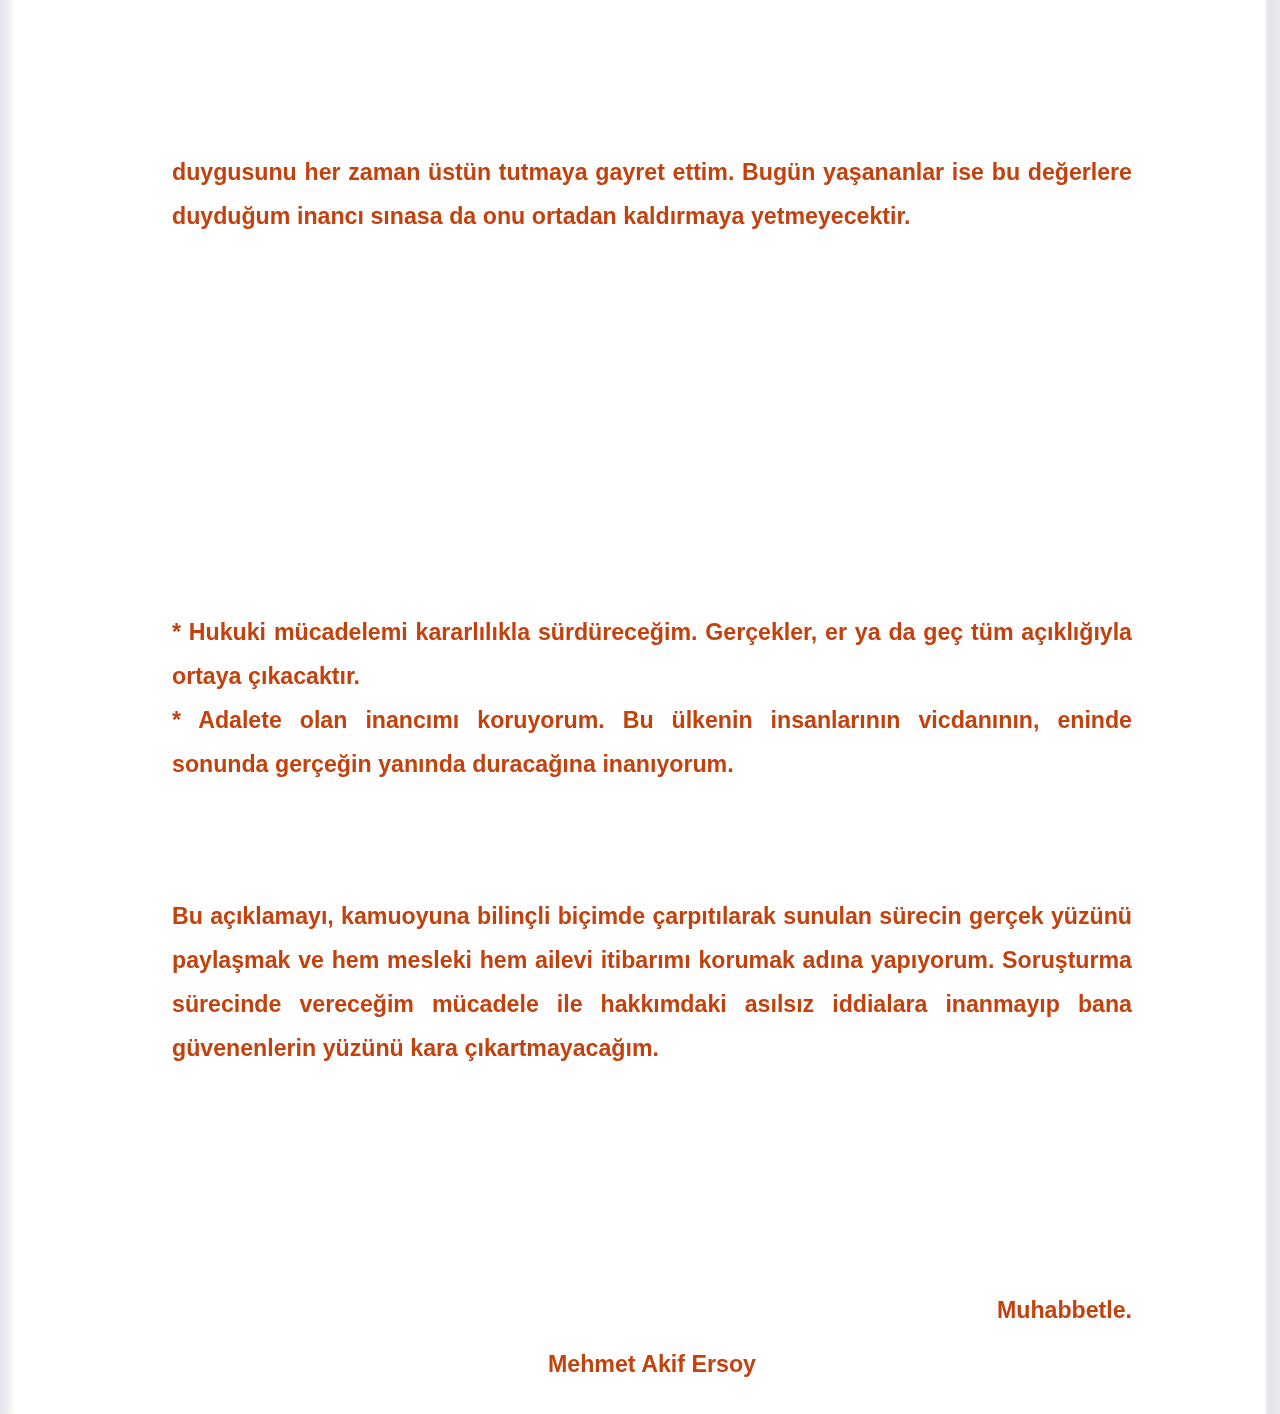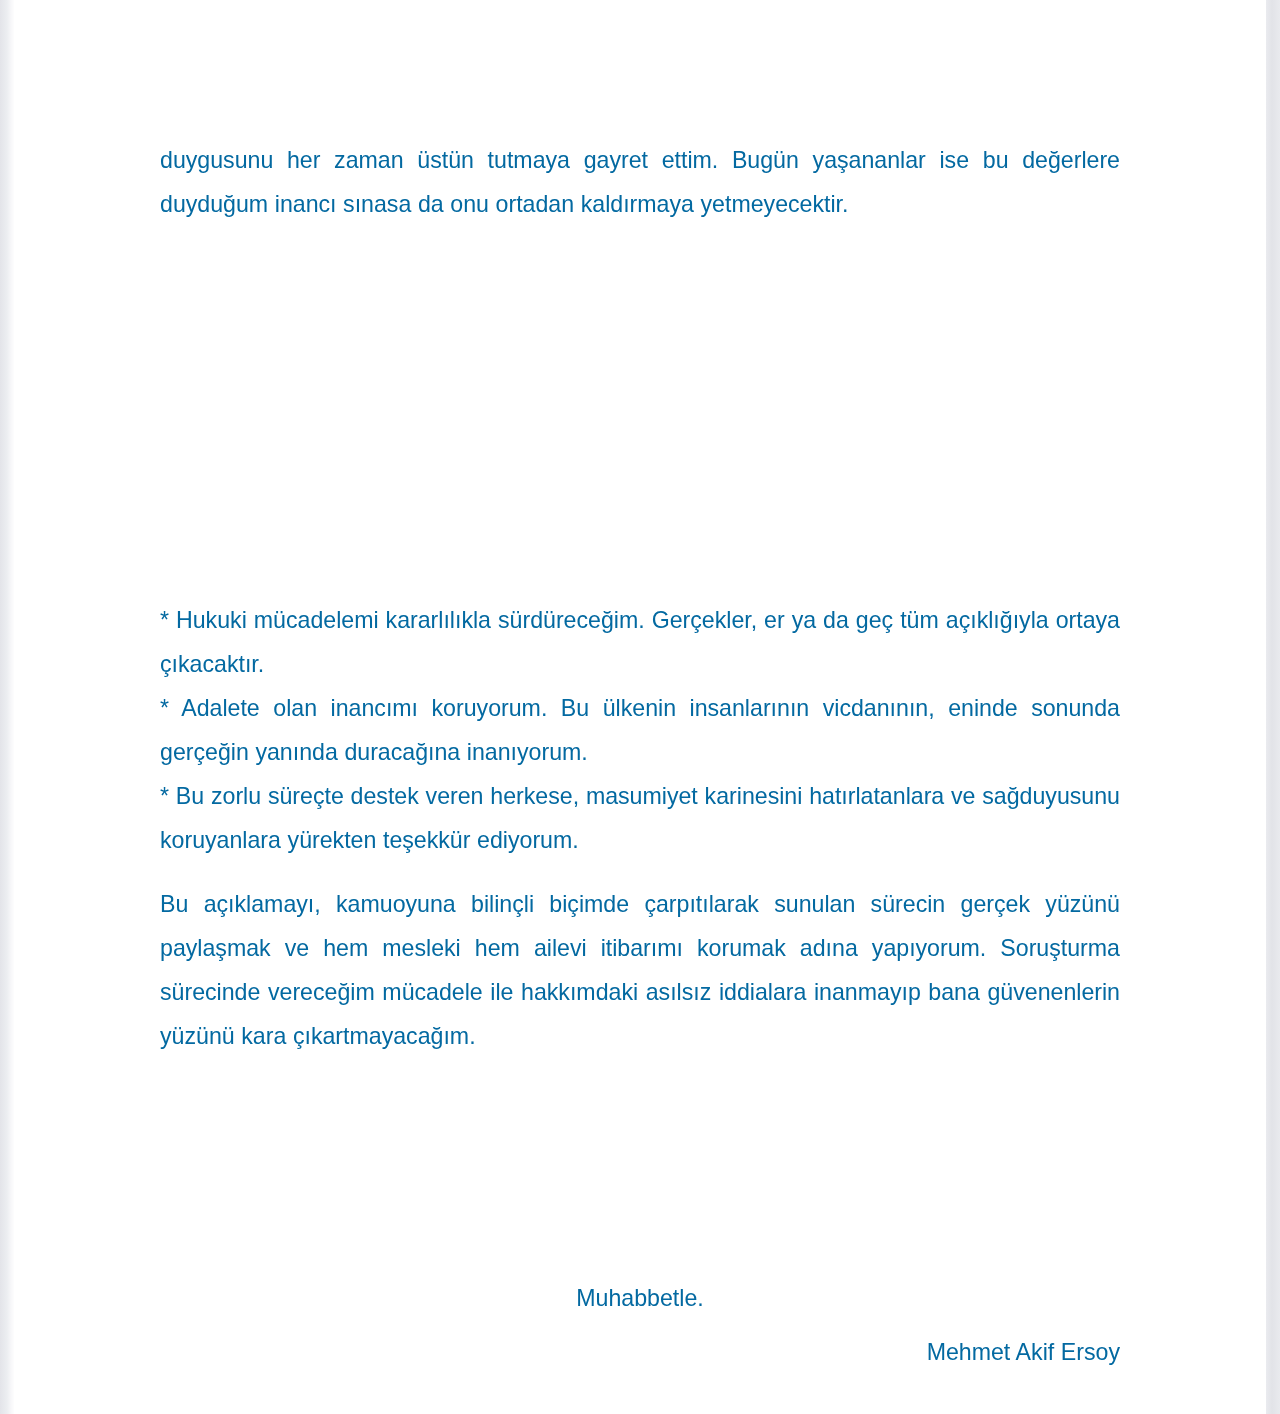--- a/index.html
+++ b/index.html
@@ -48,61 +48,61 @@
   .content {
     position: absolute;
     left: 146px;              
     top: 0;
     width: 960px;
     height: 1414px;
     box-sizing: border-box;
   }
 
   .para {
-    margin: 0;
-    color: #0369a1;
+    margin: 12px;
+    color: #c2410c;
     font-size: 23.2px;
     line-height: 44px;
     letter-spacing: -0.02px;
     text-align: justify;
     text-justify: inter-word;
     word-spacing: 0.2px;
+    font-weight: bold;
     -webkit-font-smoothing: antialiased;
   }
 
   
   .p-top        { position: absolute; top: 138px;  left: 0; width: 960px; }
   .p-society    { position: absolute; top: 280px;  left: 0; width: 960px; }
   .p-intro      { position: absolute; top: 458px;  left: 0; width: 960px; }
   .p-b1         { position: absolute; top: 510px;  left: 0; width: 960px; }
   .p-b2         { position: absolute; top: 598px;  left: 0; width: 960px; }
   .p-b3         { position: absolute; top: 686px;  left: 0; width: 960px; }
   .p-b4         { position: absolute; top: 774px;  left: 0; width: 960px; }
   .p-statement  { position: absolute; top: 882px;  left: 0; width: 960px; }
   .p-family     { position: absolute; top: 1134px; left: 0; width: 960px; }
-  .p-regards    { position: absolute; top: 1276px; left: 0; width: 960px; text-align: center; }
-  .p-signature  { position: absolute; top: 1330px; left: 0; width: 960px; text-align: right; }
+  .p-regards    { position: absolute; top: 1276px; left: 0; width: 960px; text-align: right; }
+  .p-signature  { position: absolute; top: 1330px; left: 0; width: 960px; text-align: center; }
 </style>
 </head>
 <body>
 
 <div class="viewport">
   <div class="page-card">
     <div class="content">
 
       <p class="para p-top">duygusunu her zaman üstün tutmaya gayret ettim. Bugün yaşananlar ise bu değerlere duyduğum inancı sınasa da onu ortadan kaldırmaya yetmeyecektir.</p>
 
 
 
 
       <p class="para p-b2">* Hukuki mücadelemi kararlılıkla sürdüreceğim. Gerçekler, er ya da geç tüm açıklığıyla ortaya çıkacaktır.</p>
 
       <p class="para p-b3">* Adalete olan inancımı koruyorum. Bu ülkenin insanlarının vicdanının, eninde sonunda gerçeğin yanında duracağına inanıyorum.</p>
 
-      <p class="para p-b4">* Bu zorlu süreçte destek veren herkese, masumiyet karinesini hatırlatanlara ve sağduyusunu koruyanlara yürekten teşekkür ediyorum.</p>
 
       <p class="para p-statement">Bu açıklamayı, kamuoyuna bilinçli biçimde çarpıtılarak sunulan sürecin gerçek yüzünü paylaşmak ve hem mesleki hem ailevi itibarımı korumak adına yapıyorum. Soruşturma sürecinde vereceğim mücadele ile hakkımdaki asılsız iddialara inanmayıp bana güvenenlerin yüzünü kara çıkartmayacağım.</p>
 
 
       <p class="para p-regards">Muhabbetle.</p>
 
       <p class="para p-signature">Mehmet Akif Ersoy</p>
 
     </div>
   </div>

